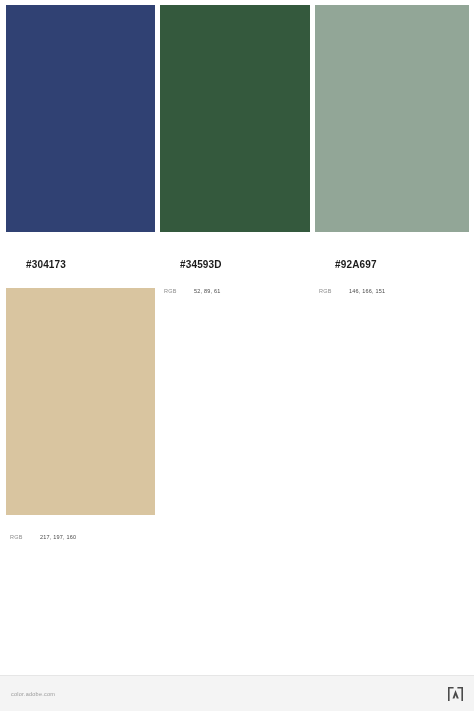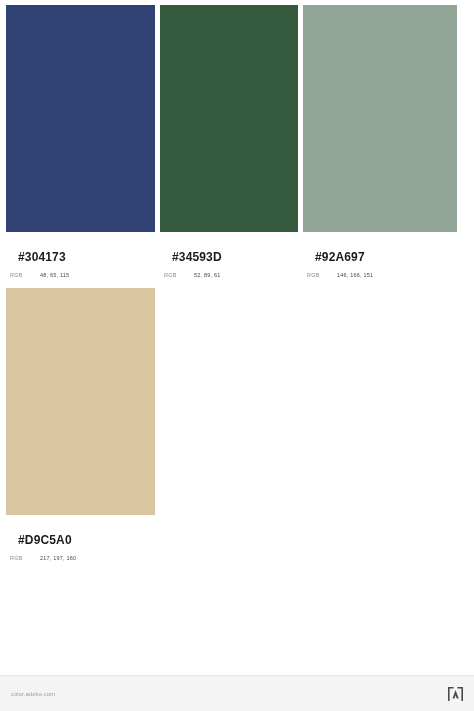--- a/index.html
+++ b/index.html
@@ -31,42 +31,42 @@
     flex-direction: row;
   }
   .swatch-row.row-1 { top: 5px; }
   .swatch-row.row-2 { top: 288px; }
 
   .swatch-cell {
     position: relative;
     box-sizing: border-box;
   }
   .swatch-cell.col-1 { width: 155px; padding-left: 6px; }
-  .swatch-cell.col-2 { width: 143px; padding-left: 5px; }
+  .swatch-cell.col-2 { width: 155px; padding-left: 5px; }
   .swatch-cell.col-3 { width: 164px; padding-left: 5px; }
 
   .swatch-chip {
     width: 100%;
     height: 227px;
     display: block;
   }
   .swatch-cell.col-3 .swatch-chip { width: 154px; }
 
   
   .swatch-meta {
     padding-top: 11px;
     padding-left: 4px;
   }
   .swatch-hex {
-    font-size: 12px;
+    font-size: 10px;
     font-weight: bold;
     color: #1b1b1b;
     letter-spacing: 0.15px;
     line-height: 12px;
-    margin: 8px;
+    margin: 16px;
   }
   .swatch-rgb-line {
     margin-top: 7px;
     display: flex;
     align-items: baseline;
     line-height: 9px;
   }
   .rgb-label {
     font-size: 5.5px;
     color: #8c8c8c;
@@ -146,21 +146,20 @@
       </div>
     </div>
 
   </div>
 
   <div class="swatch-row row-2">
 
     <div class="swatch-cell col-1">
       <div class="swatch-chip" style="background-color: rgb(217, 197, 160);"></div>
       <div class="swatch-meta">
-        <div class="swatch-hex">#D9C5A0</div>
         <div class="swatch-rgb-line">
           <span class="rgb-label">RGB</span>
           <span class="rgb-values">217, 197, 160</span>
         </div>
       </div>
     </div>
 
 
     <div class="swatch-cell col-3"></div>
 

